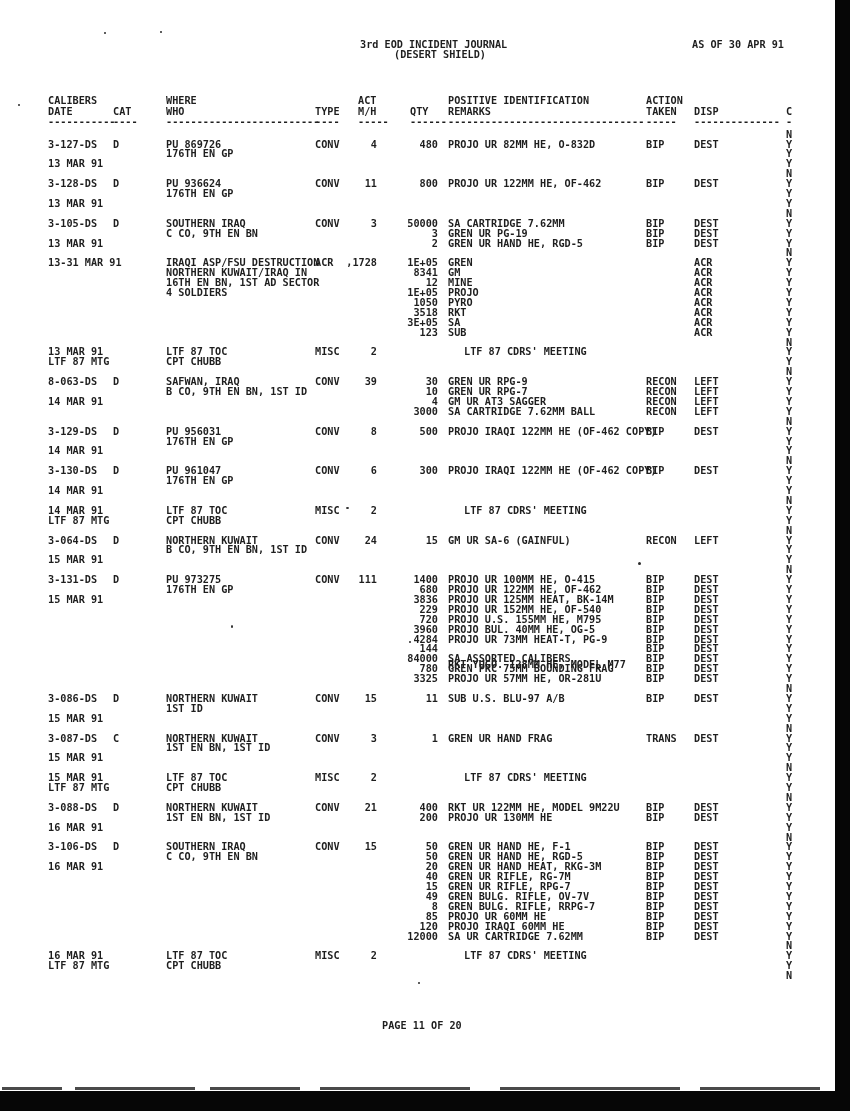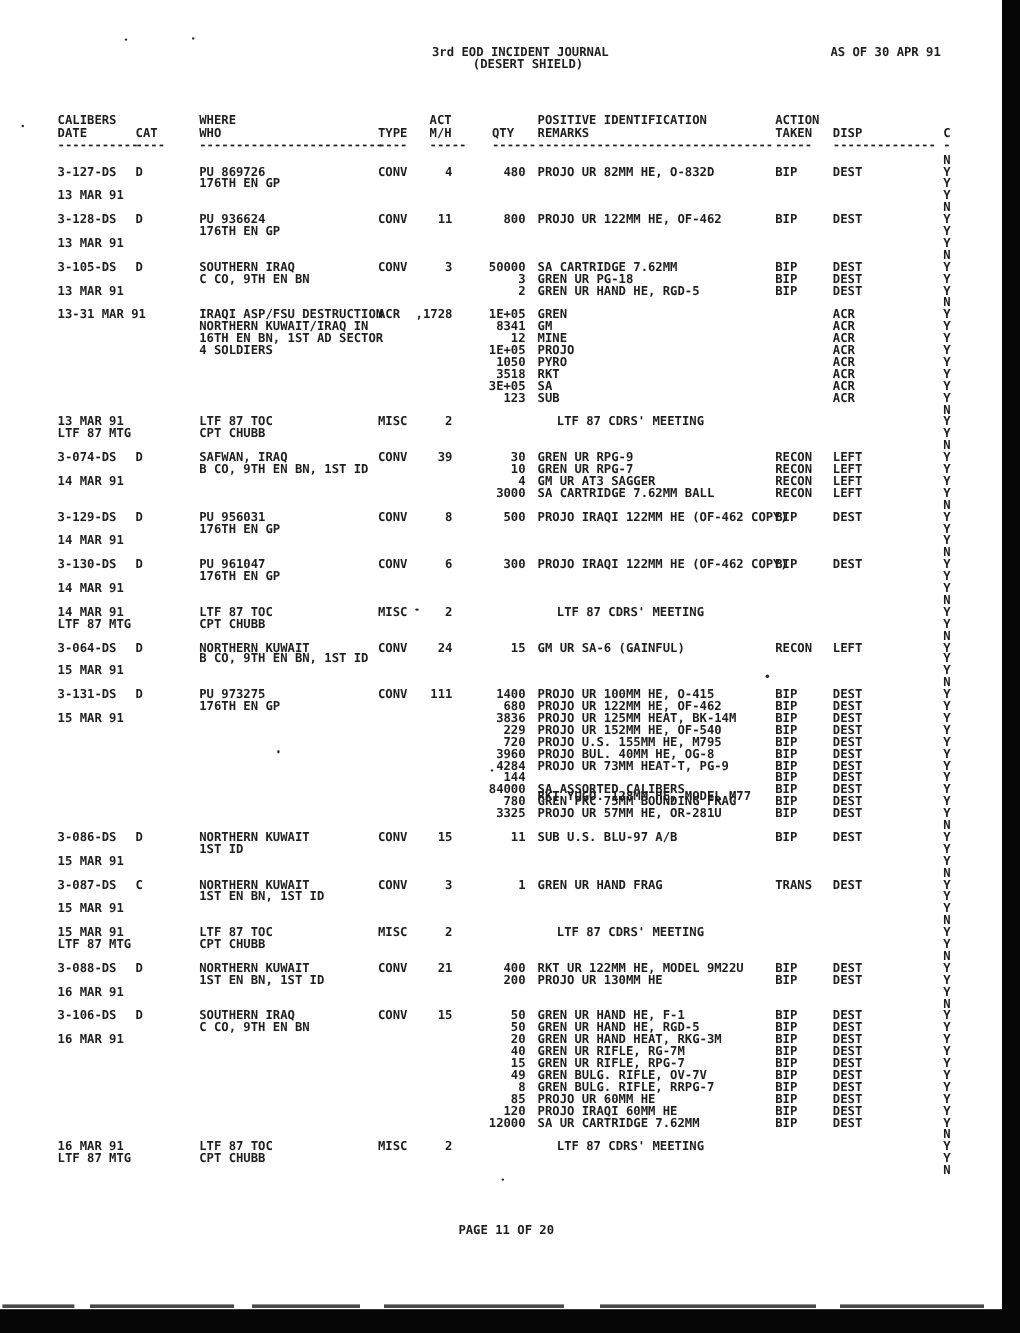--- a/index.html
+++ b/index.html
@@ -83,21 +83,21 @@
       <span class="t" style="left: 166px; top: 218.7px;">SOUTHERN IRAQ</span>
       <span class="t" style="left: 315px; top: 218.7px;">CONV</span>
       <span class="t r" style="right: 473px; top: 218.7px;">3</span>
       <span class="t r" style="right: 412px; top: 218.7px;">50000</span>
       <span class="t" style="left: 448px; top: 218.7px;">SA CARTRIDGE 7.62MM</span>
       <span class="t" style="left: 646px; top: 218.7px;">BIP</span>
       <span class="t" style="left: 694px; top: 218.7px;">DEST</span>
       <span class="t" style="left: 786px; top: 218.7px;">Y</span>
       <span class="t" style="left: 166px; top: 228.6px;">C CO, 9TH EN BN</span>
       <span class="t r" style="right: 412px; top: 228.6px;">3</span>
-      <span class="t" style="left: 448px; top: 228.6px;">GREN UR PG-18</span>
+      <span class="t" style="left: 448px; top: 228.6px;">GREN UR PG-19</span>
       <span class="t" style="left: 646px; top: 228.6px;">BIP</span>
       <span class="t" style="left: 694px; top: 228.6px;">DEST</span>
       <span class="t" style="left: 786px; top: 228.6px;">Y</span>
       <span class="t" style="left: 48px; top: 238.5px;">13 MAR 91</span>
       <span class="t r" style="right: 412px; top: 238.5px;">2</span>
       <span class="t" style="left: 448px; top: 238.5px;">GREN UR HAND HE, RGD-5</span>
       <span class="t" style="left: 646px; top: 238.5px;">BIP</span>
       <span class="t" style="left: 694px; top: 238.5px;">DEST</span>
       <span class="t" style="left: 786px; top: 238.5px;">Y</span>
       <span class="t" style="left: 786px; top: 248.4px;">N</span>
@@ -144,21 +144,21 @@
       <span class="t" style="left: 48px; top: 347.4px;">13 MAR 91</span>
       <span class="t" style="left: 166px; top: 347.4px;">LTF 87 TOC</span>
       <span class="t" style="left: 315px; top: 347.4px;">MISC</span>
       <span class="t r" style="right: 473px; top: 347.4px;">2</span>
       <span class="t" style="left: 464px; top: 347.4px;">LTF 87 CDRS' MEETING</span>
       <span class="t" style="left: 786px; top: 347.4px;">Y</span>
       <span class="t" style="left: 48px; top: 357.3px;">LTF 87 MTG</span>
       <span class="t" style="left: 166px; top: 357.3px;">CPT CHUBB</span>
       <span class="t" style="left: 786px; top: 357.3px;">Y</span>
       <span class="t" style="left: 786px; top: 367.2px;">N</span>
-      <span class="t" style="left: 48px; top: 377.1px;">3-074-DS</span>
+      <span class="t" style="left: 48px; top: 377.1px;">8-063-DS</span>
       <span class="t" style="left: 113px; top: 377.1px;">D</span>
       <span class="t" style="left: 166px; top: 377.1px;">SAFWAN, IRAQ</span>
       <span class="t" style="left: 315px; top: 377.1px;">CONV</span>
       <span class="t r" style="right: 473px; top: 377.1px;">39</span>
       <span class="t r" style="right: 412px; top: 377.1px;">30</span>
       <span class="t" style="left: 448px; top: 377.1px;">GREN UR RPG-9</span>
       <span class="t" style="left: 646px; top: 377.1px;">RECON</span>
       <span class="t" style="left: 694px; top: 377.1px;">LEFT</span>
       <span class="t" style="left: 786px; top: 377.1px;">Y</span>
       <span class="t" style="left: 166px; top: 387px;">B CO, 9TH EN BN, 1ST ID</span>
@@ -260,21 +260,21 @@
       <span class="t" style="left: 448px; top: 604.8px;">PROJO UR 152MM HE, OF-540</span>
       <span class="t" style="left: 646px; top: 604.8px;">BIP</span>
       <span class="t" style="left: 694px; top: 604.8px;">DEST</span>
       <span class="t" style="left: 786px; top: 604.8px;">Y</span>
       <span class="t r" style="right: 412px; top: 614.7px;">720</span>
       <span class="t" style="left: 448px; top: 614.7px;">PROJO U.S. 155MM HE, M795</span>
       <span class="t" style="left: 646px; top: 614.7px;">BIP</span>
       <span class="t" style="left: 694px; top: 614.7px;">DEST</span>
       <span class="t" style="left: 786px; top: 614.7px;">Y</span>
       <span class="t r" style="right: 412px; top: 624.6px;">3960</span>
-      <span class="t" style="left: 448px; top: 624.6px;">PROJO BUL. 40MM HE, OG-8</span>
+      <span class="t" style="left: 448px; top: 624.6px;">PROJO BUL. 40MM HE, OG-5</span>
       <span class="t" style="left: 646px; top: 624.6px;">BIP</span>
       <span class="t" style="left: 694px; top: 624.6px;">DEST</span>
       <span class="t" style="left: 786px; top: 624.6px;">Y</span>
       <span class="t r" style="right: 412px; top: 634.5px;">4284</span>
       <span class="t" style="left: 448px; top: 634.5px;">PROJO UR 73MM HEAT-T, PG-9</span>
       <span class="t" style="left: 646px; top: 634.5px;">BIP</span>
       <span class="t" style="left: 694px; top: 634.5px;">DEST</span>
       <span class="t" style="left: 786px; top: 634.5px;">Y</span>
       <span class="t r" style="right: 412px; top: 644.4px;">144</span>
       <span class="t" style="left: 448px; top: 660px; text-align: right;">RKT YUGO. 128MM HE, MODEL M77</span>

